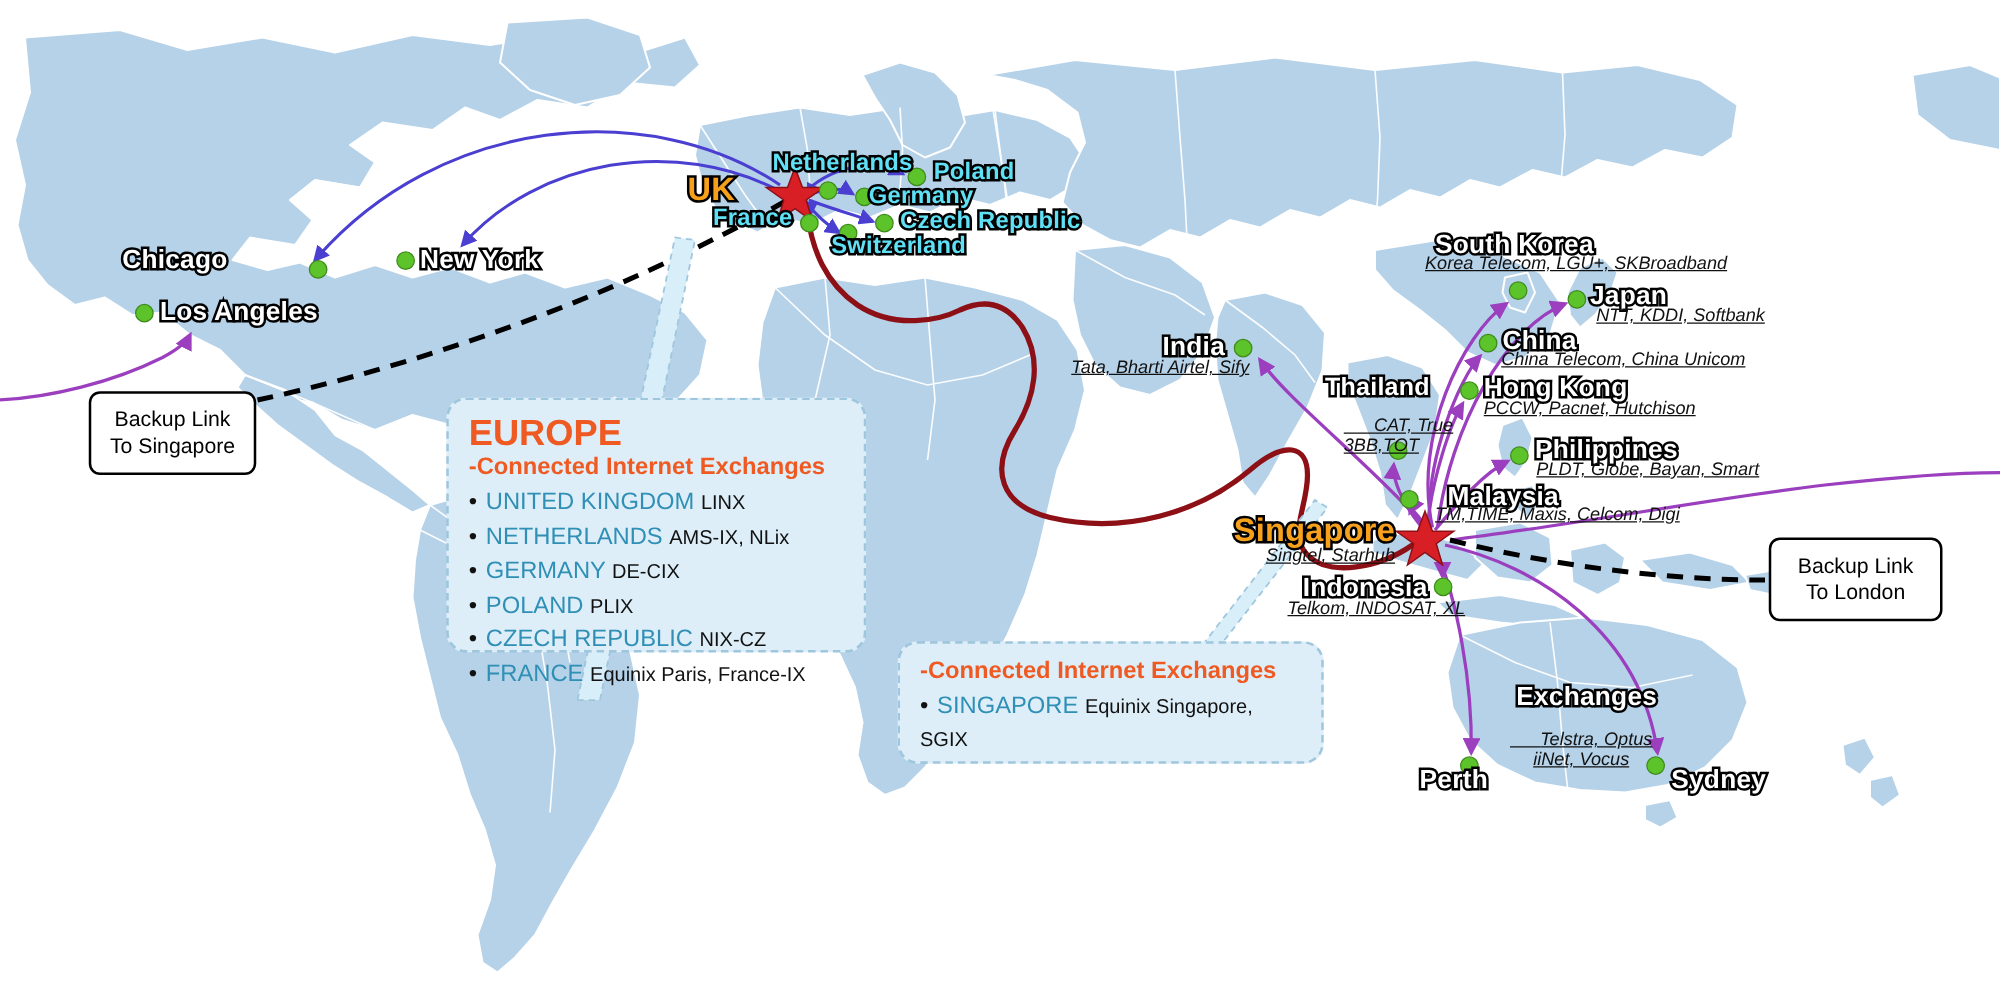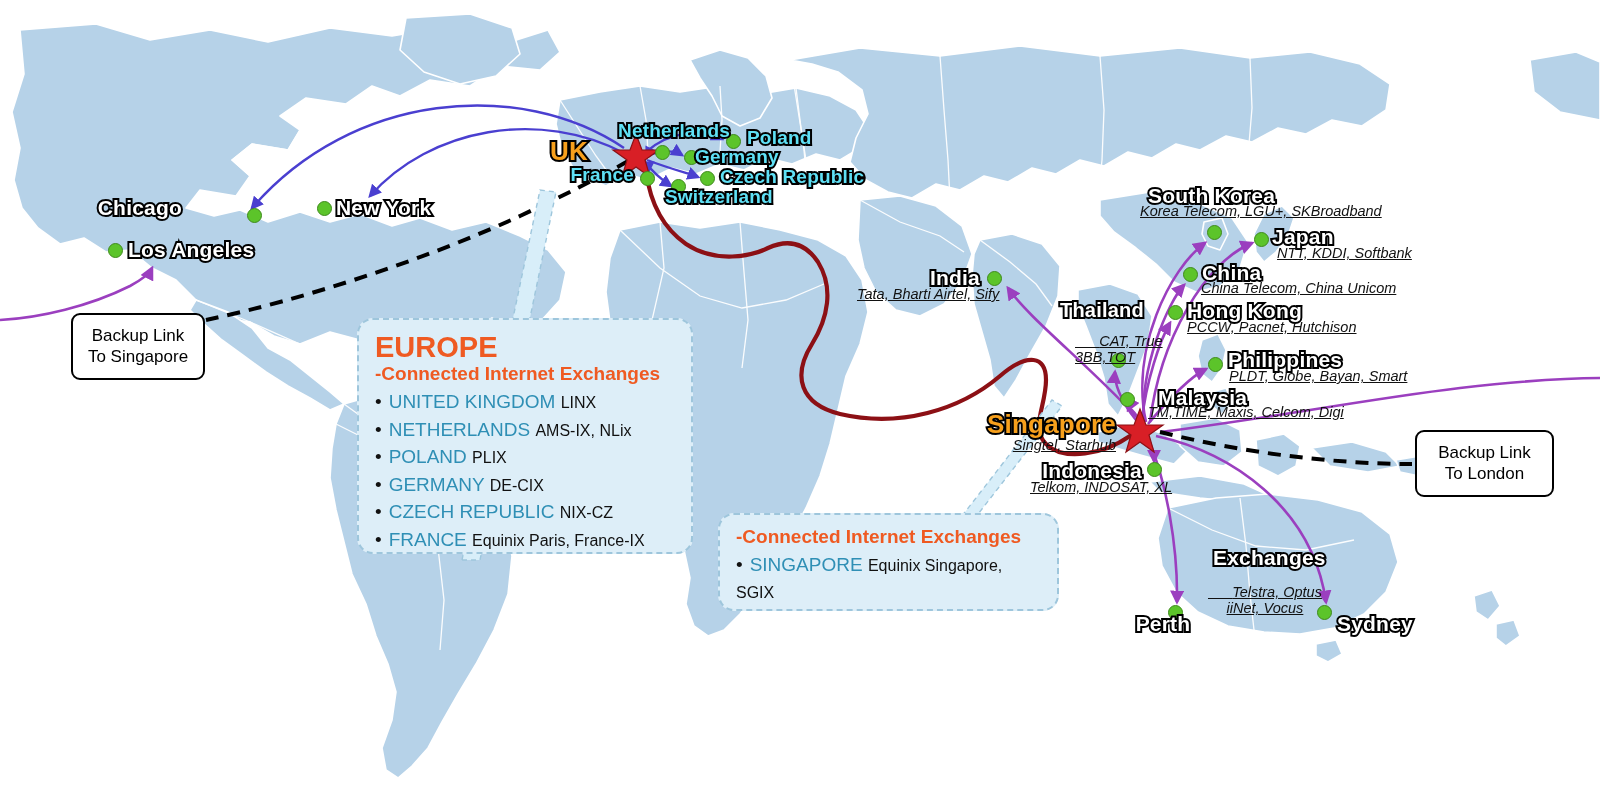--- a/index.html
+++ b/index.html
@@ -293,28 +293,28 @@
     <div class="carrier" style="left:1208px;top:568px;text-align:center;white-space:pre;">
       <span>Telstra, Optus
 iiNet, Vocus</span></div>
 
     <div class="lbl lbl-out" style="left:1163px;top:612px;font-size:21px;color:#fff;transform:translateX(-50%)">
       <span>Perth</span></div>
     <div class="lbl lbl-out" style="left:1337px;top:612px;font-size:21px;color:#fff;">
       <span>Sydney</span></div>
   </div>
 
-  <div class="panel" style="left:357px;top:318px;width:336px;height:236px;padding:12px 16px 0 16px;box-sizing:border-box;">
+  <div class="panel" style="left:357px;top:318px;width:336px;height:204px;padding:12px 16px 0 16px;box-sizing:border-box;">
     <div class="panel-h" style="font-size:29px;line-height:1.05;">EUROPE</div>
     <div class="panel-h" style="font-size:19px;line-height:1.25;margin-bottom:2px;">-Connected Internet Exchanges</div>
     <ul class="ix">
       <li><span class="cty">UNITED KINGDOM</span> <span style="font-size:16px;">LINX</span></li>
       <li><span class="cty">NETHERLANDS</span> <span style="font-size:16px;">AMS-IX, NLix</span></li>
+      <li><span class="cty">GERMANY</span> <span style="font-size:16px;">DE-CIX</span></li>
       <li><span class="cty">POLAND</span> <span style="font-size:16px;">PLIX</span></li>
-      <li><span class="cty">GERMANY</span> <span style="font-size:16px;">DE-CIX</span></li>
       <li><span class="cty">CZECH REPUBLIC</span> <span style="font-size:16px;">NIX-CZ</span></li>
       <li><span class="cty">FRANCE</span> <span style="font-size:16px;">Equinix Paris, France-IX</span></li>
     </ul>
   </div>
 
   <div class="panel" style="left:718px;top:513px;width:341px;height:98px;padding:10px 16px 0 16px;box-sizing:border-box;">
     <div class="panel-h" style="font-size:19px;line-height:1.25;margin-bottom:2px;">-Connected Internet Exchanges</div>
     <ul class="ix">
       <li><span class="cty">SINGAPORE</span> <span style="font-size:16px;">Equinix Singapore, SGIX</span></li>
     </ul>

